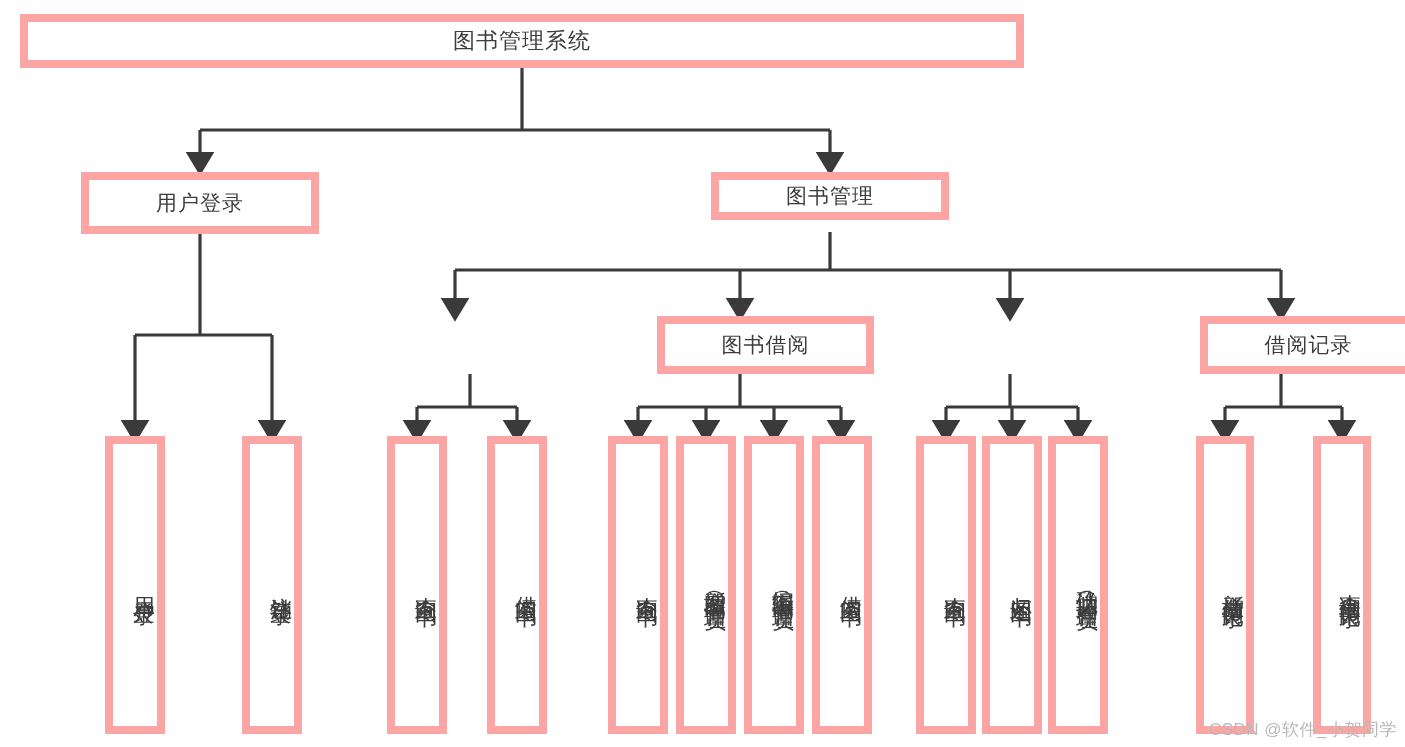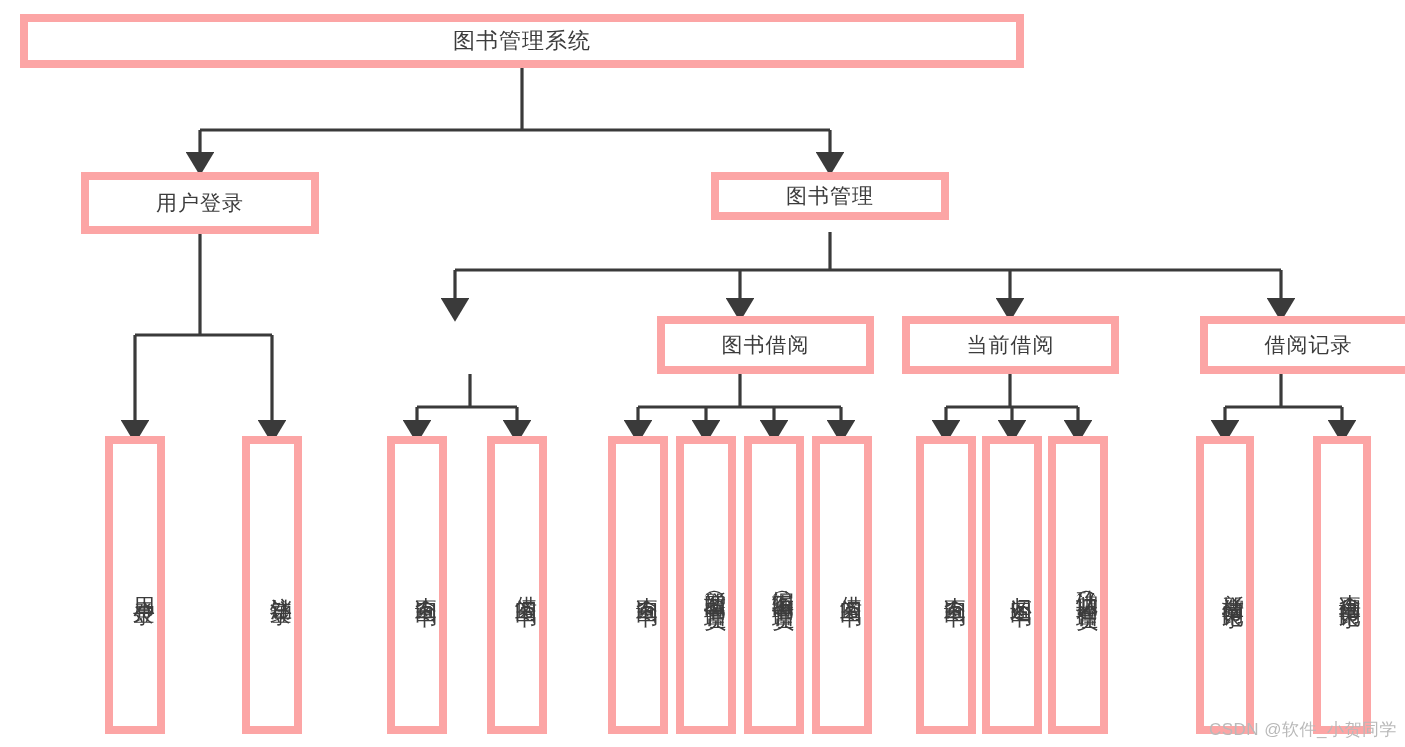--- a/index.html
+++ b/index.html
@@ -131,23 +131,20 @@
   <div class="node h" style="left:81px; top:172px; width:238px; height:62px;">
     <span>用户登录</span>
   </div>
   <div class="node h" style="left:711px; top:172px; width:238px; height:48px;">
     <span>图书管理</span>
   </div>
 
   <div class="node h" style="left:632px; top:316px; width:217px; height:58px;margin-left:25px;">
     <span>图书借阅</span>
   </div>
-  <div class="node h" style="left:902px; top:316px; width:217px; height:58px;">
-    <span>当前借阅</span>
-  </div>
   <div class="node h" style="left:1172px; top:316px; width:217px; height:58px;margin-left:28px;">
     <span>借阅记录</span>
   </div>
 
   <div class="node v" style="left:105px; top:436px; width:60px; height:298px;">
     <span class="vtext">用户登录</span>
   </div>
   <div class="node v" style="left:242px; top:436px; width:60px; height:298px;">
     <span class="vtext">注销登录</span>
   </div>

